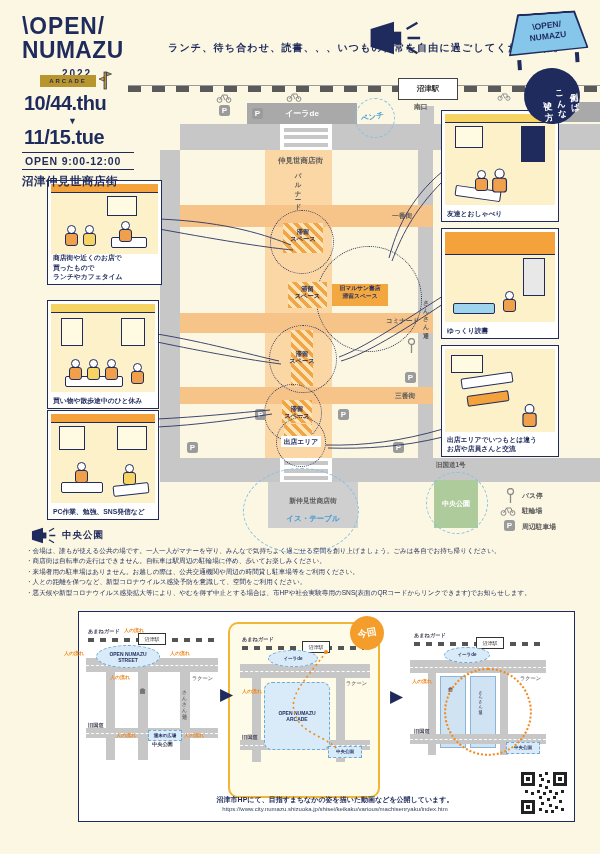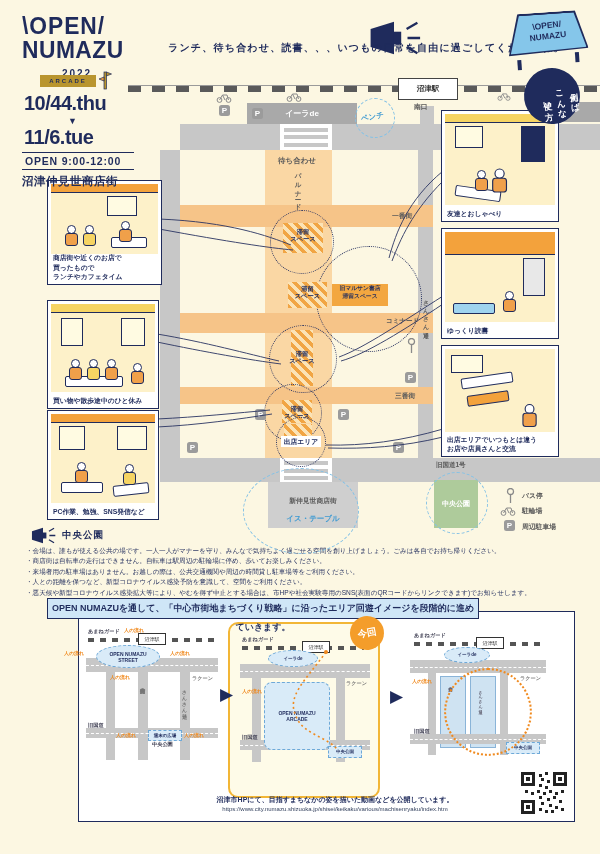--- a/index.html
+++ b/index.html
@@ -55,21 +55,21 @@
     <div class="abs b" style="left:0;top:24px;font-size:24px;letter-spacing:.5px;transform:scaleX(.95);transform-origin:left">NUMAZU</div>
     <div class="abs b ctr" style="left:0;top:56px;width:110px;font-size:10px;letter-spacing:2px">2022</div>
     <div class="abs ctr" style="left:18px;top:63px;width:56px;height:12px;background:#b9952e;color:#1f2b5c;font-size:6px;font-weight:bold;letter-spacing:2px;line-height:12px">ARCADE</div>
     <svg class="abs" style="left:76px;top:56px" width="14" height="22" viewBox="0 0 14 22">
       <rect x="6" y="4" width="2.4" height="17" fill="#b9952e" stroke="#1f2b5c" stroke-width="0.7"></rect>
       <path d="M8.4 4 L13.5 6 L8.4 8 Z" fill="#b9952e" stroke="#1f2b5c" stroke-width="0.7"></path>
       <path d="M6 9 L1 11 L6 13 Z" fill="#f3a23c" stroke="#1f2b5c" stroke-width="0.7"></path>
     </svg>
     <div class="abs b" style="left:2px;top:80px;font-size:20px;letter-spacing:-.5px">10/44.thu</div>
     <div class="abs" style="left:46px;top:104px;font-size:9px">▼</div>
-    <div class="abs b" style="left:2px;top:114px;font-size:20px;letter-spacing:-.5px">11/6.tue</div>
+    <div class="abs b" style="left:2px;top:114px;font-size:20px;letter-spacing:-.5px">11/15.tue</div>
     <div class="abs" style="left:0;top:140px;width:112px;border-top:1.6px solid #1f2b5c"></div>
     <div class="abs b" style="left:3px;top:143px;font-size:10.5px;letter-spacing:.8px">OPEN 9:00-12:00</div>
     <div class="abs" style="left:0;top:157px;width:112px;border-top:1.6px solid #1f2b5c"></div>
     <div class="abs b" style="left:0;top:162px;font-size:11.5px;letter-spacing:.5px">沼津仲見世商店街</div>
   </div>
 
   <svg class="abs" style="left:366px;top:20px" width="56" height="36" viewBox="0 0 60 40">
     <path d="M4 10 L30 2 L30 38 L4 30 Z" fill="#1f2b5c"></path>
     <rect x="29" y="13" width="9" height="14" fill="#1f2b5c"></rect>
     <path d="M44 10 L56 3 M45 20 L59 20 M44 30 L56 37" stroke="#1f2b5c" stroke-width="2.6" fill="none"></path>
@@ -119,21 +119,21 @@
   <div class="bc" style="left:355px;top:98px;width:38px;height:38px;z-index:4"></div>
   <div class="abs b" style="left:361px;top:112px;font-size:7.5px;color:#3f9ad2;transform:rotate(-10deg);z-index:4">ベンチ</div>
 
   <div class="road" style="left:160px;top:150px;width:20px;height:330px"></div>
   <div class="road" style="left:418px;top:150px;width:15px;height:330px"></div>
   <div class="street" style="left:265px;top:150px;width:67px;height:308px"></div>
   <div class="band" style="left:180px;top:205px;width:253px;height:22px"></div>
   <div class="band" style="left:180px;top:313px;width:253px;height:20px"></div>
   <div class="band" style="left:180px;top:387px;width:253px;height:17px"></div>
 
-  <div class="maplabel" style="left:278px;top:156px;font-size:7.5px">待ち合わせ</div>
+  <div class="maplabel" style="left:278px;top:156px;font-size:7.5px">仲見世商店街</div>
   <div class="maplabel vtext" style="left:293px;top:168px;font-size:6.5px;letter-spacing:2px">パルナード</div>
   <div class="maplabel" style="left:392px;top:211px">一番街</div>
   <div class="maplabel" style="left:386px;top:317px;font-size:6.5px">コミナード</div>
   <div class="maplabel vtext" style="left:421px;top:296px;font-size:6px;letter-spacing:1px">さんさん通り</div>
   <div class="maplabel" style="left:395px;top:391px">三番街</div>
   <div class="maplabel" style="left:436px;top:461px;font-size:6.5px">旧国道1号</div>
 
   <div class="dc" style="left:270px;top:210px;width:62px;height:62px;z-index:3"></div>
   <div class="hatch" style="left:283px;top:223px;width:40px;height:30px;z-index:3"></div>
   <div class="stay" style="left:283px;top:228px;width:40px">滞留
@@ -299,21 +299,20 @@
   <div class="abs b" style="left:62px;top:529px;font-size:9.5px;letter-spacing:1px">中央公園</div>
   <div class="abs" style="left:26px;top:546px;width:566px;font-size:6.6px;line-height:1.58;color:#1f2b5c">
     <div>・会場は、誰もが使える公共の場です。一人一人がマナーを守り、みんなで気持ちよく過ごせる空間を創り上げましょう。ごみは各自でお持ち帰りください。</div>
     <div>・商店街は自転車の走行はできません。自転車は駅周辺の駐輪場に停め、歩いてお楽しみください。</div>
     <div>・来場者用の駐車場はありません。お越しの際は、公共交通機関や周辺の時間貸し駐車場等をご利用ください。</div>
     <div>・人との距離を保つなど、新型コロナウイルス感染予防を意識して、空間をご利用ください。</div>
     <div>・悪天候や新型コロナウイルス感染拡大等により、やむを得ず中止とする場合は、市HPや社会実験専用のSNS(表面のQRコードからリンクできます)でお知らせします。</div>
   </div>
 
   <div class="abs" style="left:78px;top:611px;width:495px;height:209px;background:#fff;border:1.6px solid #1f2b5c;z-index:1"></div>
-  <div class="abs b ctr" style="left:47px;top:598px;width:430px;height:19px;background:#cfe6f7;border:1.5px solid #1f2b5c;font-size:9px;line-height:19px;z-index:8">OPEN NUMAZUを通して、「中心市街地まちづくり戦略」に沿ったエリア回遊イメージを段階的に進めていきます。</div>
 
   <div class="abs" style="left:86px;top:628px;width:132px;height:132px;z-index:3">
     <div class="mmlabel" style="left:2px;top:0">あまねガード</div>
     <div class="mmrail" style="left:2px;top:10px;width:126px"></div>
     <div class="abs ctr" style="left:52px;top:5px;width:26px;height:10px;background:#fff;border:.8px solid #333;font-size:5px;color:#333;line-height:10px;z-index:4">沼津駅</div>
     <div class="road mmroadline" style="left:0;top:30px;width:132px;height:14px"></div>
     <div class="road" style="left:20px;top:44px;width:9px;height:88px"></div>
     <div class="road" style="left:52px;top:44px;width:10px;height:88px"></div>
     <div class="road" style="left:94px;top:44px;width:10px;height:88px"></div>
     <div class="mmlabel vtext t45" style="left:54px;top:56px;color:#777">仲見世商店街</div>

